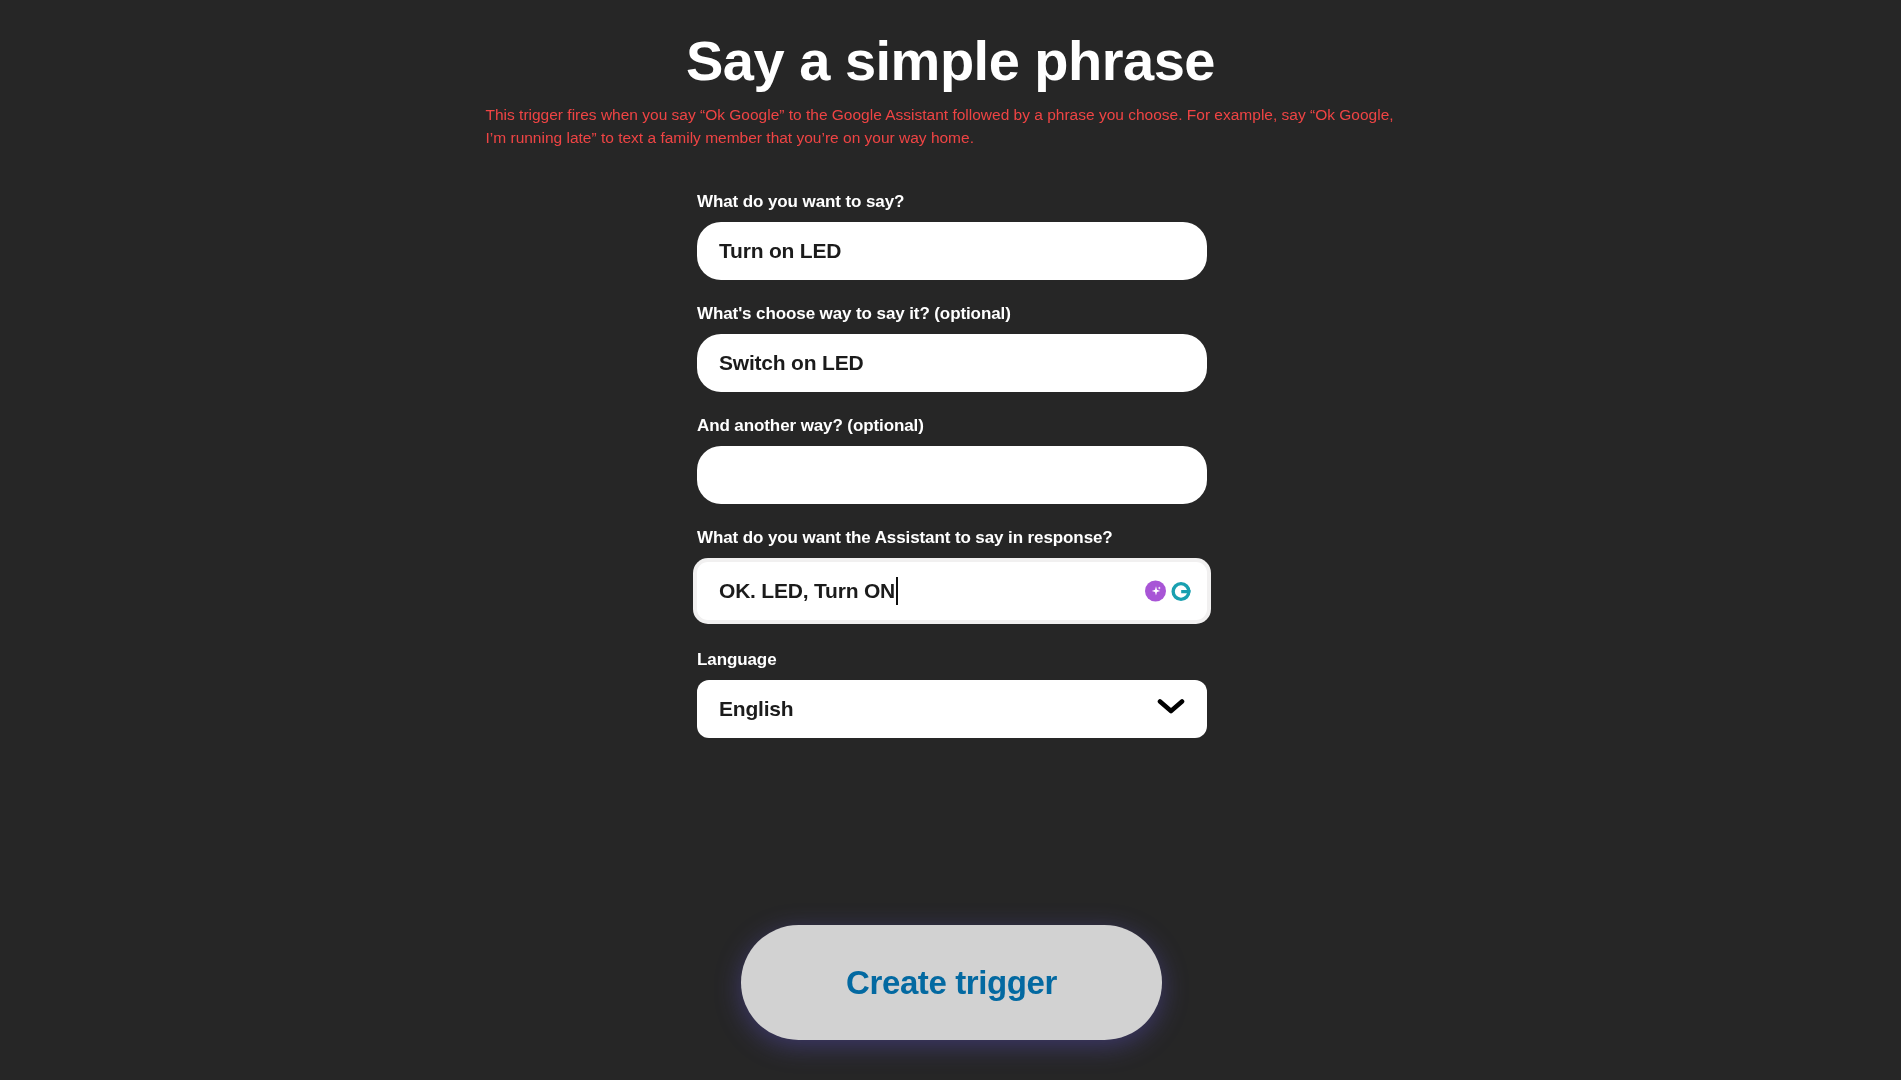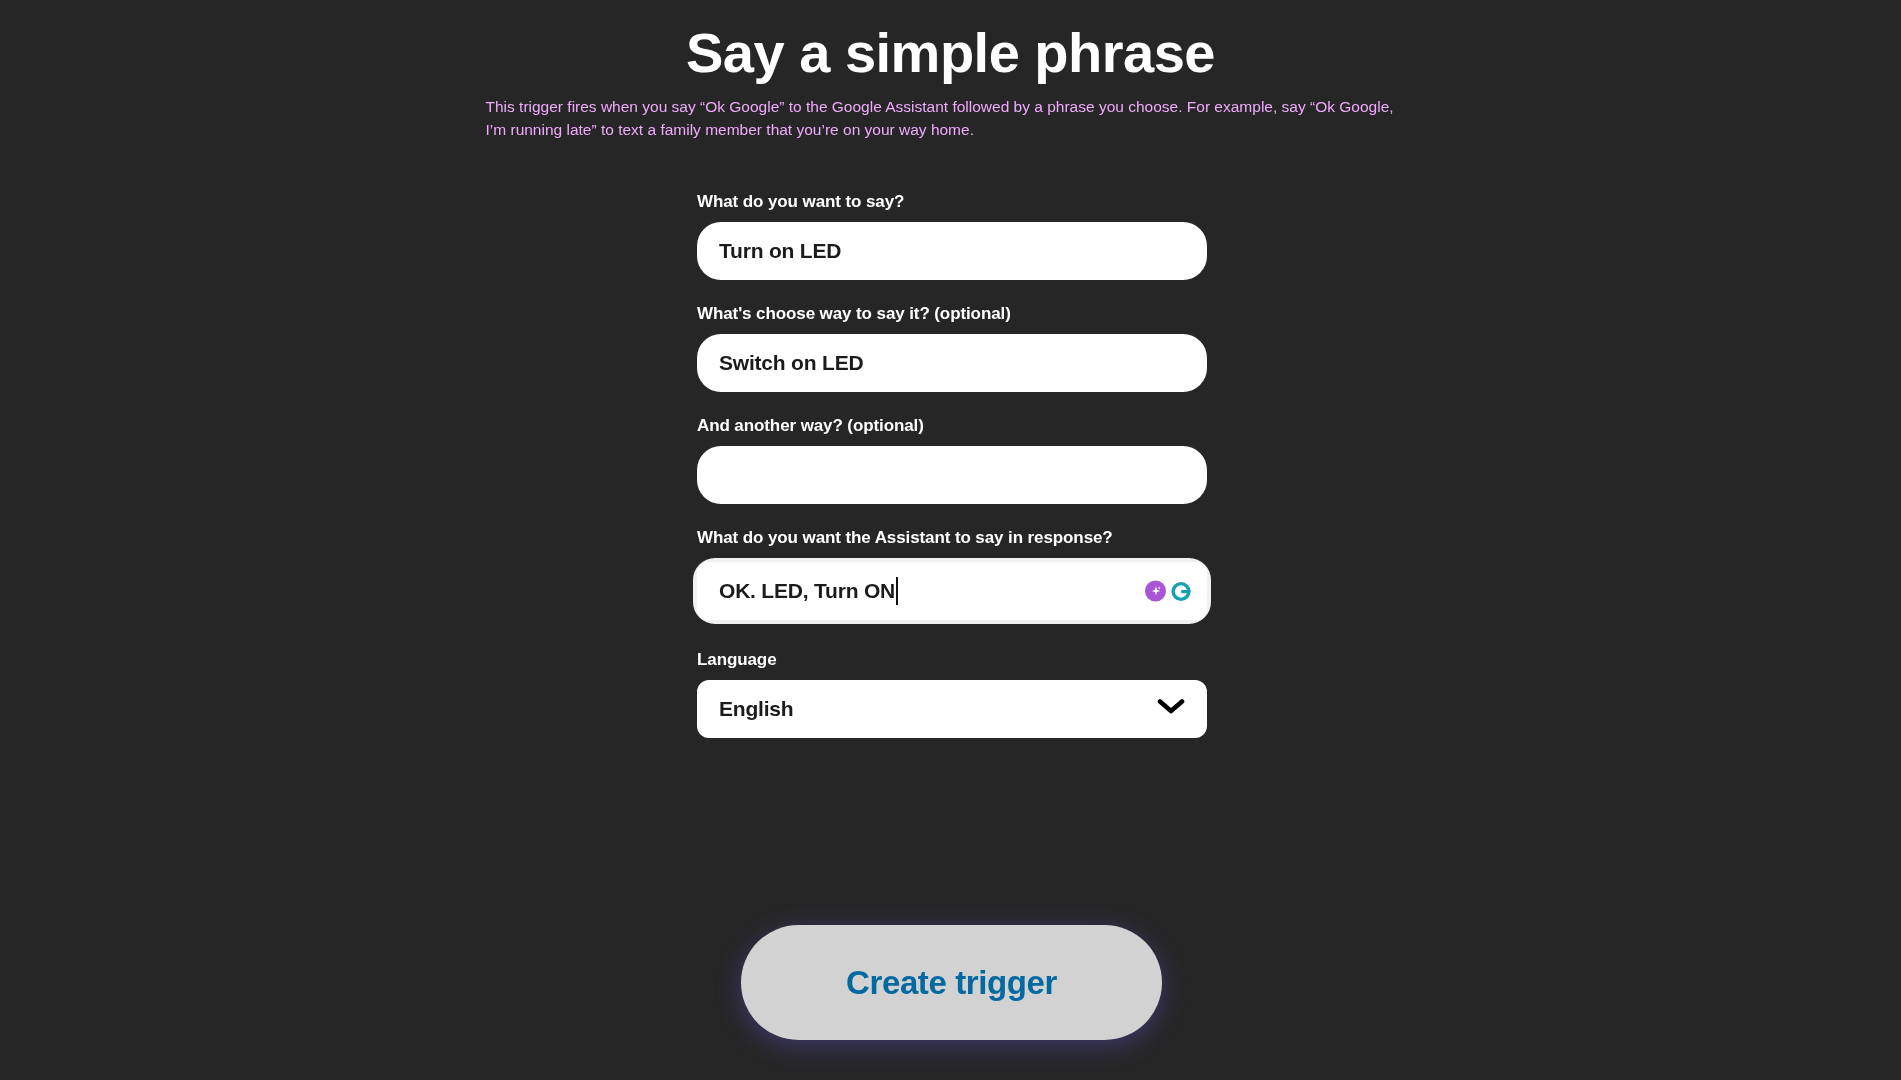--- a/index.html
+++ b/index.html
@@ -27,36 +27,36 @@
 
   
   .header {
     position: absolute;
     top: 0;
     left: 0;
     width: 1901px;
     text-align: center;
   }
   .page-title {
-    margin: 0;
+    margin: 8px;
     padding-top: 22px;
     font-size: 56px;
     line-height: 62px;
     font-weight: 700;
     letter-spacing: -0.5px;
     color: #ffffff;
     font-family: "Liberation Sans", "DejaVu Sans", sans-serif;
   }
   .page-desc {
     width: 930px;
     margin: 12px auto 0 auto;
     font-size: 15.5px;
     line-height: 22.5px;
     font-weight: 400;
-    color: #f0abfc;
+    color: #ef4444;
     text-align: left;
   }
 
   
   .form {
     position: absolute;
     left: 697px;
     top: 190px;
     width: 510px;
   }
@@ -93,21 +93,21 @@
     font-size: 21px;
     font-weight: 700;
     letter-spacing: -0.2px;
     padding: 0 22px;
   }
   .text-input::placeholder { color: #9a9a9a; font-weight: 700; }
 
   
   .input-wrap.focused {
     background: #f1f0f0;
-    border-radius: 22px;
+    border-radius: 15px;
     padding: 4px;
     width: 518px;
     margin-left: -4px;
   }
   .input-wrap.focused .text-input {
     width: 510px;
     height: 58px;
     border-radius: 11px;
   }
 

